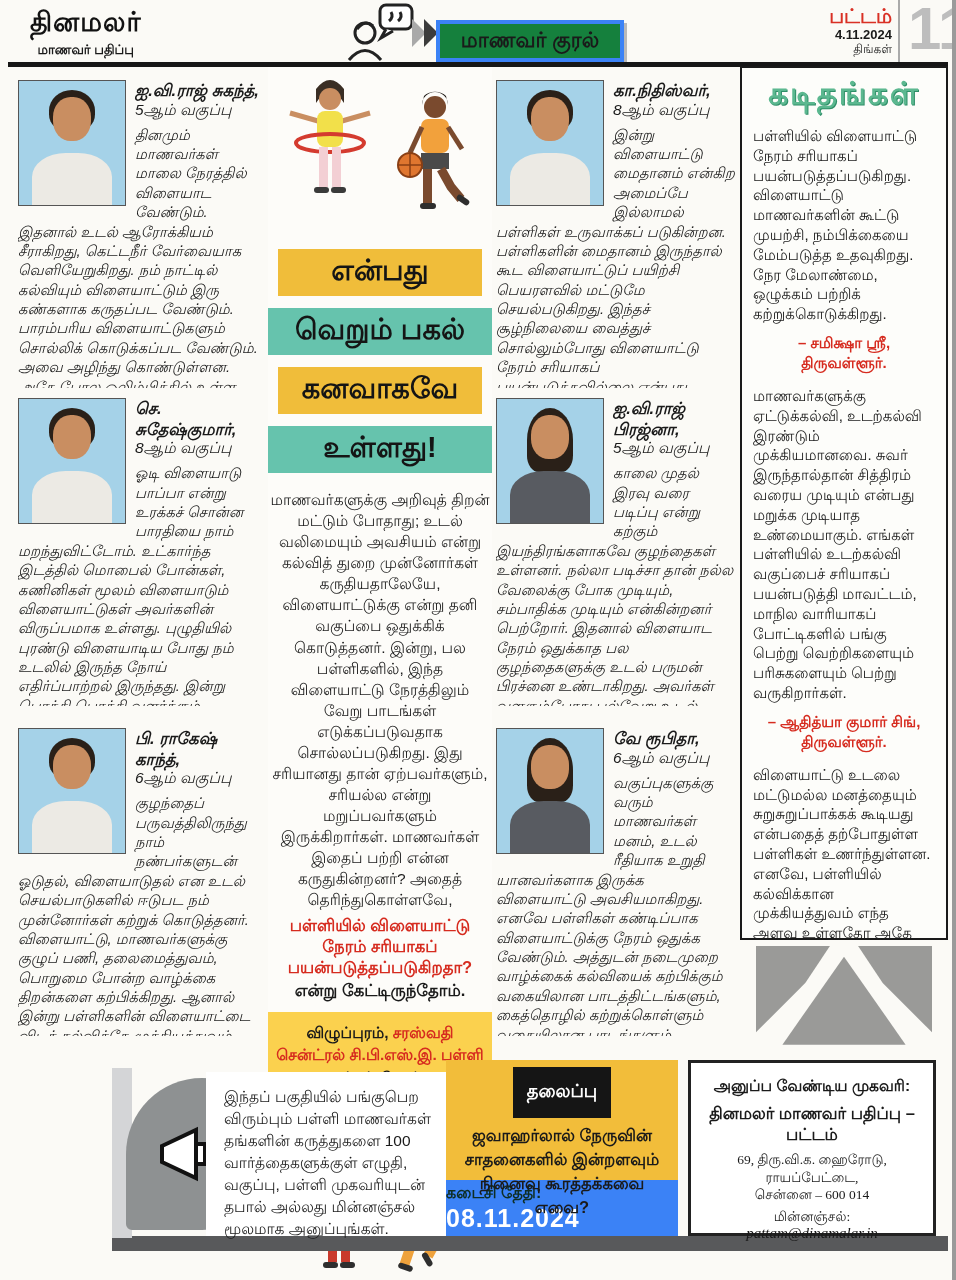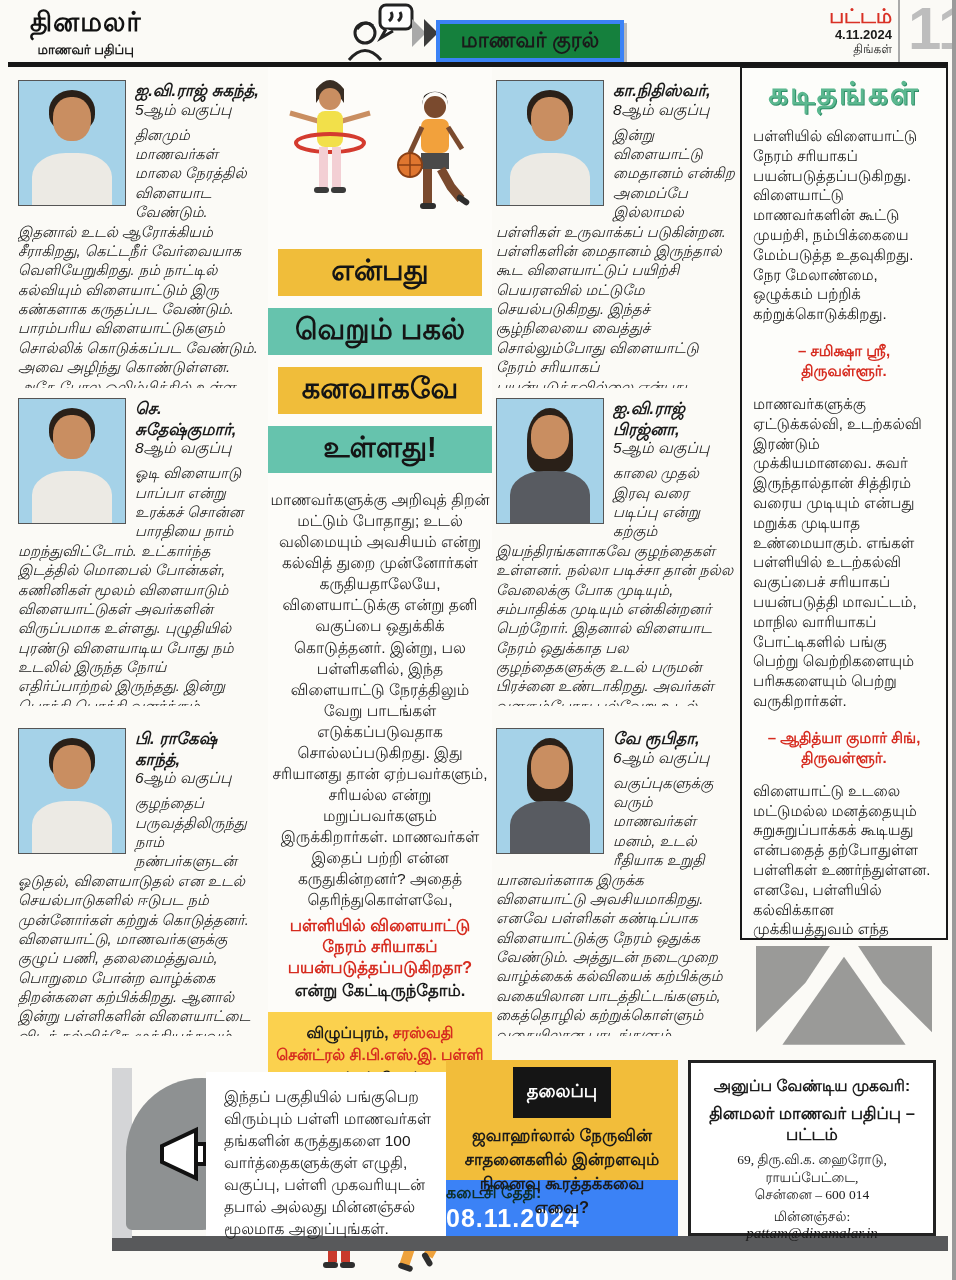--- a/index.html
+++ b/index.html
@@ -56,21 +56,21 @@
   .school-box{background:#fbd14e;padding:10px 8px;text-align:center;font-weight:bold;
       font-size:15.5px;line-height:1.45;}
   .school-box .r{color:#d62b1f;}
 
   
   .letters{position:absolute;left:740px;top:66px;width:208px;height:874px;border:2px solid #1a1a1a;
       background:#fdfdfa;padding:6px 11px;box-sizing:border-box;overflow:hidden;}
   .letters h2{margin:2px 0 10px;font-size:31px;font-weight:900;color:#5cb890;text-align:center;
       letter-spacing:2px;text-shadow:1px 1px 0 #2f8f68;}
   .letter p{font-size:15px;line-height:1.32;margin:0 0 5px;color:#181818;}
-  .sig{text-align:center;color:#d62b1f;font-weight:bold;font-size:15px;margin:18px 0 12px;}
+  .sig{text-align:center;color:#d62b1f;font-weight:bold;font-size:15px;margin:10px 0 12px;}
   .sig .place{display:block;}
   .envelope{position:absolute;left:756px;top:946px;}
 
   
   .gray-bar{position:absolute;left:112px;top:1236px;width:836px;height:15px;background:#58595b;}
   .paper-strip{position:absolute;left:112px;top:1068px;width:20px;height:170px;background:#d4d5d7;}
   .blob{position:absolute;left:126px;top:1078px;width:152px;height:152px;background:#8e9192;
         border-radius:50% 50% 50% 4%;}
   .blob svg{margin:38px 0 0 30px;}
   .invite{position:absolute;left:206px;top:1072px;width:240px;height:164px;background:#fff;

